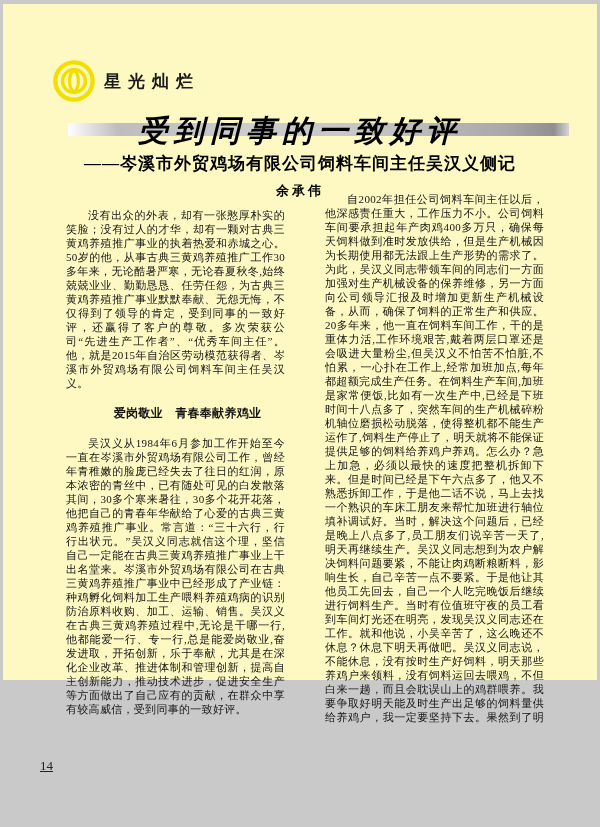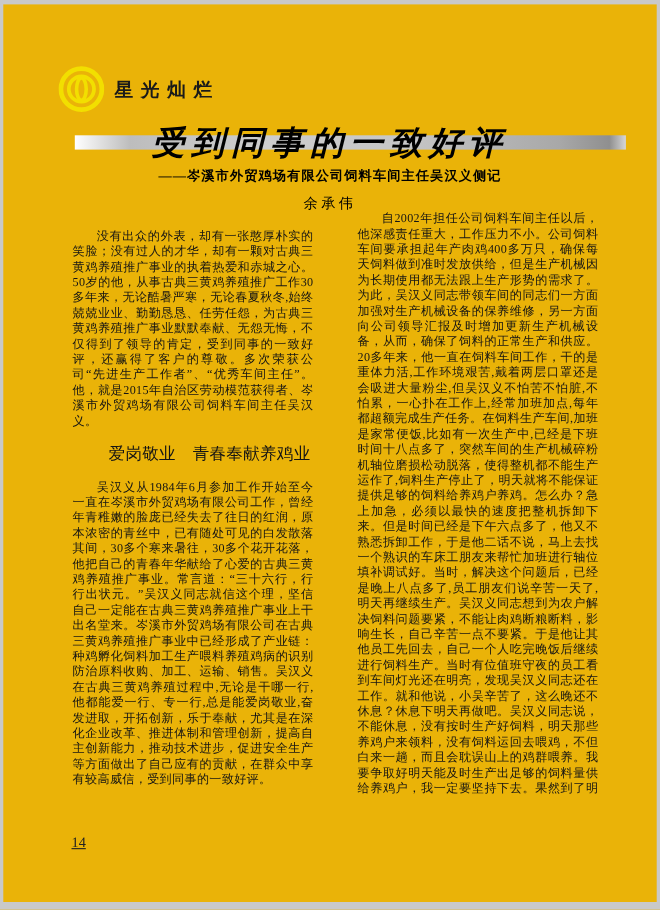--- a/index.html
+++ b/index.html
@@ -8,23 +8,23 @@
     width: 600px;
     height: 827px;
     background: #c9c9c9;
     font-family: "Liberation Serif", "DejaVu Serif", serif;
     color: #111;
     overflow: hidden;
   }
   .page {
     position: relative;
     width: 594px;
-    height: 816px;
+    height: 676px;
     margin: 4px auto 7px auto;
-    background: #eab308;
+    background: #fef9c3;
   }
   
   .brand-row {
     position: absolute;
     top: 56px;
     left: 50px;
     display: flex;
     align-items: center;
     gap: 9px;
   }
@@ -60,30 +60,30 @@
     line-height: 37px;
     font-weight: bold;
     font-style: italic;
     letter-spacing: 6px;
     color: #000;
     white-space: nowrap;
   }
   .article-subtitle {
     position: relative;
     margin-top: 3px;
-    font-size: 12px;
+    font-size: 17px;
     font-weight: bold;
     letter-spacing: 1px;
     color: #000;
   }
   .article-author {
     position: relative;
     margin-top: 7px;
     font-size: 13px;
-    font-weight: normal;
+    font-weight: bold;
     letter-spacing: 3px;
     color: #000;
   }
   
   .columns {
     position: absolute;
     top: 188px;
     left: 47px;
     width: 510px;
     height: 540px;
@@ -92,29 +92,29 @@
     column-fill: auto;
     font-size: 11px;
     line-height: 14px;
     letter-spacing: 0.3px;
     text-align: justify;
     color: #141414;
     overflow: hidden;
   }
   .columns p { text-indent: 2em; margin: 16px; }
   .section-heading {
-    font-weight: normal;
+    font-weight: bold;
     text-align: center;
     text-indent: 0;
-    font-size: 15px;
+    font-size: 12px;
     line-height: 14px;
   }
   .page-number {
     position: absolute;
-    left: 62px;
+    left: 37px;
     top: 754px;
     font-size: 13px;
     color: #222;
     text-decoration: underline;
   }
 </style>
 </head>
 <body>
 
 <div class="page">

